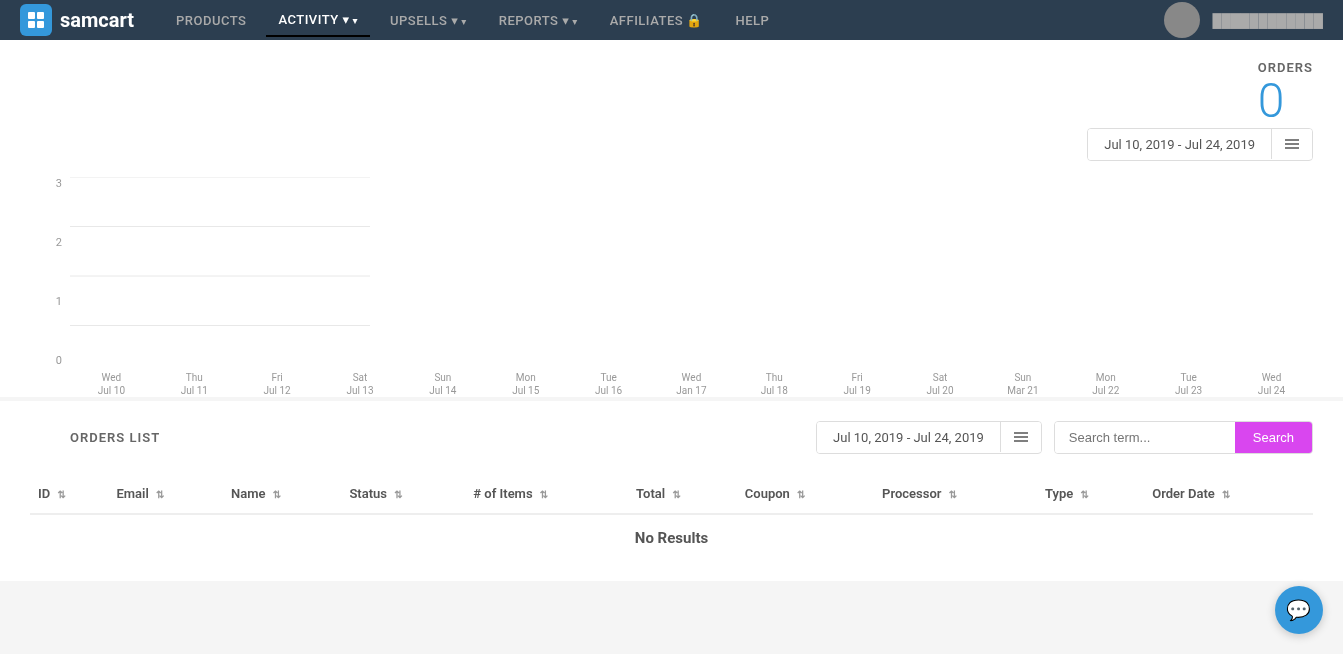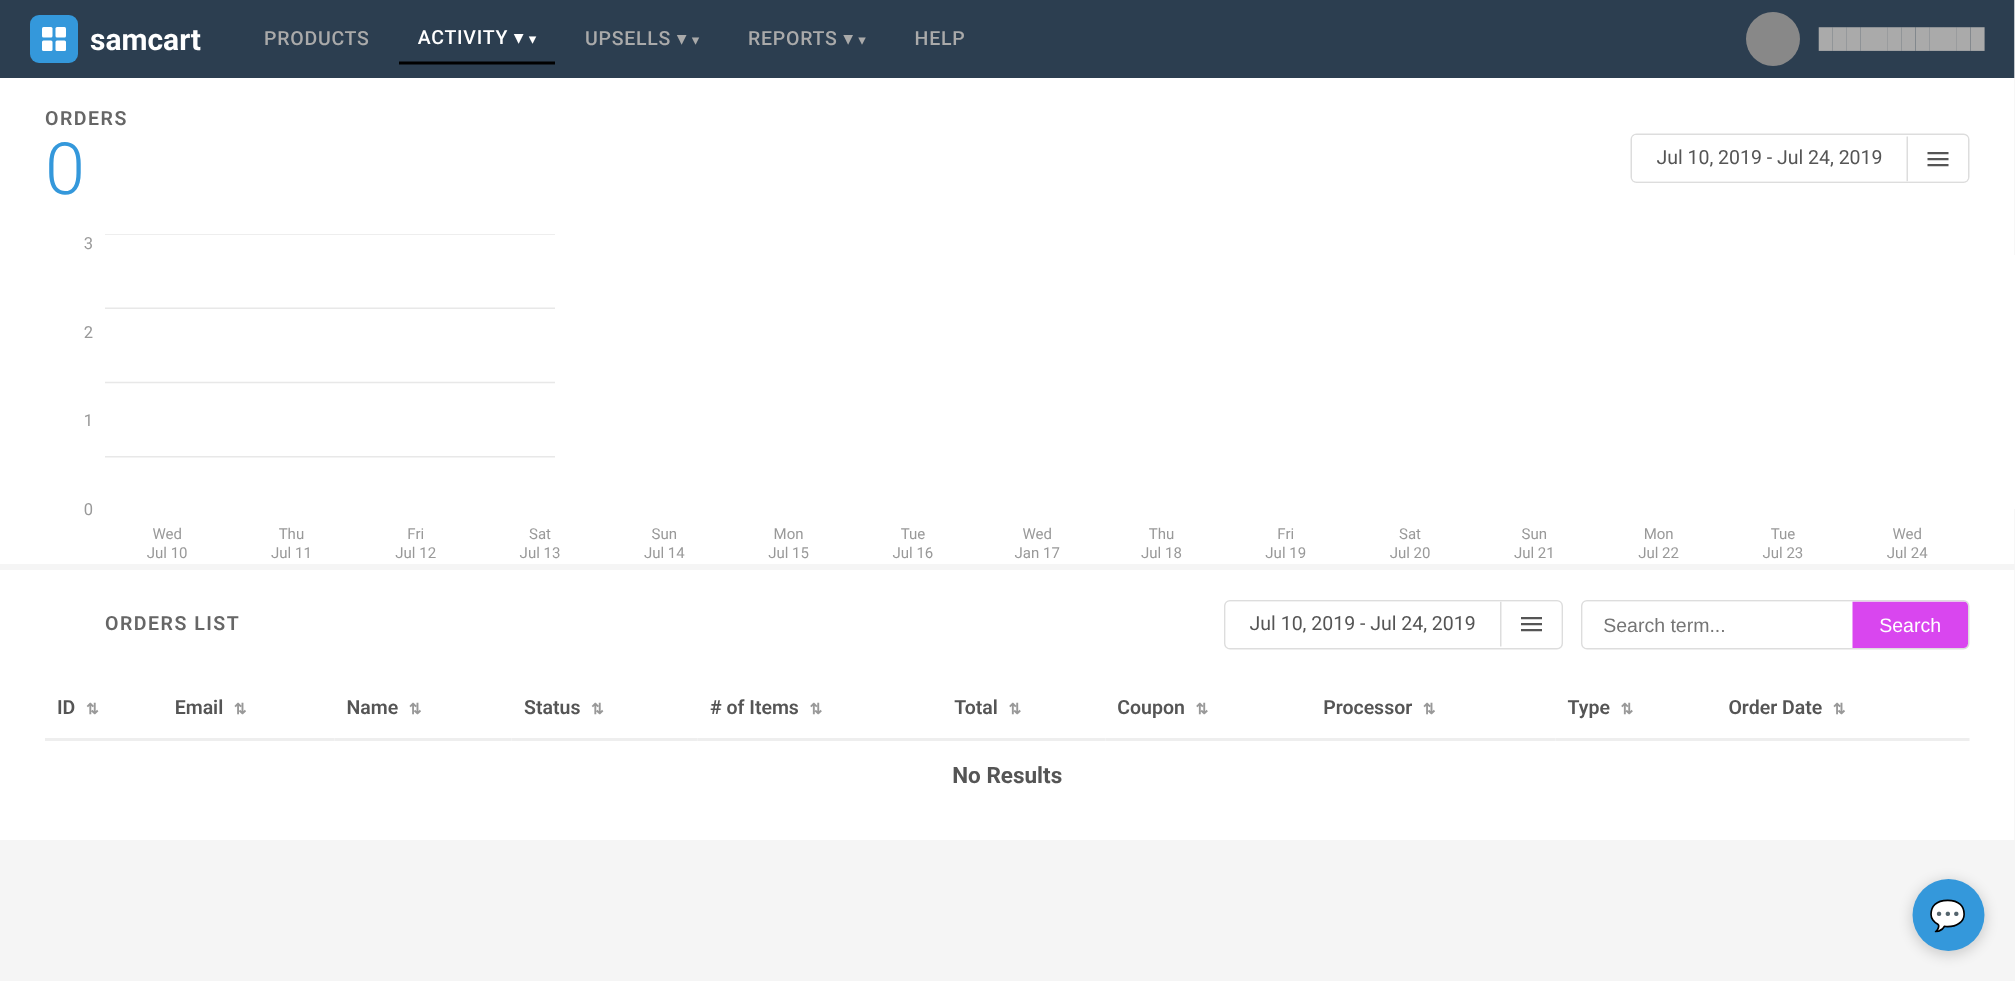--- a/index.html
+++ b/index.html
@@ -3,21 +3,21 @@
   <meta charset="utf-8">
   <style>
     * { margin: 0; padding: 0; box-sizing: border-box; }
     body { font-family: -apple-system, BlinkMacSystemFont, 'Segoe UI', Roboto, sans-serif; background: #f5f5f5; }
 
     
     .navbar {
       background: #2c3e50;
       display: flex;
       align-items: center;
-      height: 52px;
+      height: 40px;
       padding: 0 20px;
     }
     .navbar-brand {
       display: flex;
       align-items: center;
       color: white;
       font-size: 20px;
       font-weight: 700;
       margin-right: 30px;
       text-decoration: none;
@@ -69,22 +69,23 @@
 
     
     .orders-section {
       background: white;
       padding: 20px 30px 0 30px;
       margin-bottom: 4px;
     }
     .orders-header {
       display: flex;
       justify-content: space-between;
-      align-items: center;
+      align-items: flex-end;
       margin-bottom: 16px;
+      flex-direction: column;
     }
     .orders-title {
       font-size: 13px;
       font-weight: 600;
       color: #666;
       letter-spacing: 1px;
       text-transform: uppercase;
     }
     .orders-count {
       font-size: 48px;
@@ -299,20 +300,21 @@
         <rect x="11" y="11" width="7" height="7" rx="1"></rect>
       </svg>
     </div>
     <span>samcart</span>
   </a>
   <div class="nav-items">
     <a class="nav-item">PRODUCTS</a>
     <a class="nav-item active nav-item-with-arrow">ACTIVITY ▾</a>
     <a class="nav-item nav-item-with-arrow">UPSELLS ▾</a>
     <a class="nav-item nav-item-with-arrow">REPORTS ▾</a>
+    <a class="nav-item">AFFILIATES 🔒</a>
     <a class="nav-item">HELP</a>
   </div>
   <div class="nav-right">
     <div class="nav-avatar">
       <div style="width:100%;height:100%;background:#888;"></div>
     </div>
     <span class="nav-user-text" style="color:#aaa;font-size:13px;">████████████</span>
   </div>
 </nav>
 
@@ -388,21 +390,21 @@
       <div class="chart-x-label">
           <div>Fri</div>
           <div>Jul 19</div>
         </div>
       <div class="chart-x-label">
           <div>Sat</div>
           <div>Jul 20</div>
         </div>
       <div class="chart-x-label">
           <div>Sun</div>
-          <div>Jul 21</div>
+          <div>Mar 21</div>
         </div>
       <div class="chart-x-label">
           <div>Mon</div>
           <div>Jul 22</div>
         </div>
       <div class="chart-x-label">
           <div>Tue</div>
           <div>Jul 23</div>
         </div>
       <div class="chart-x-label">

